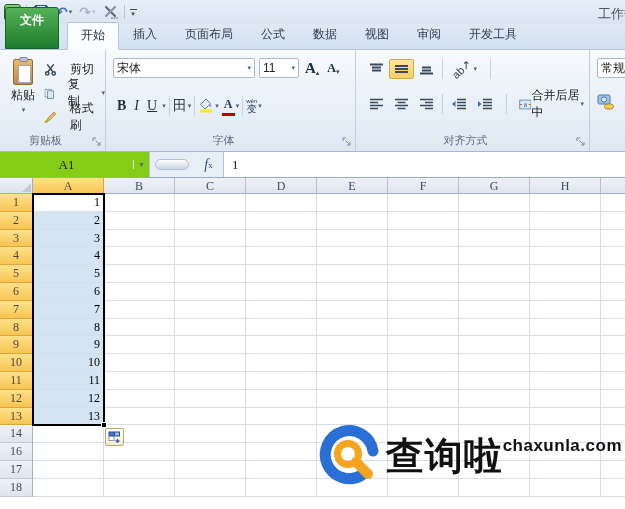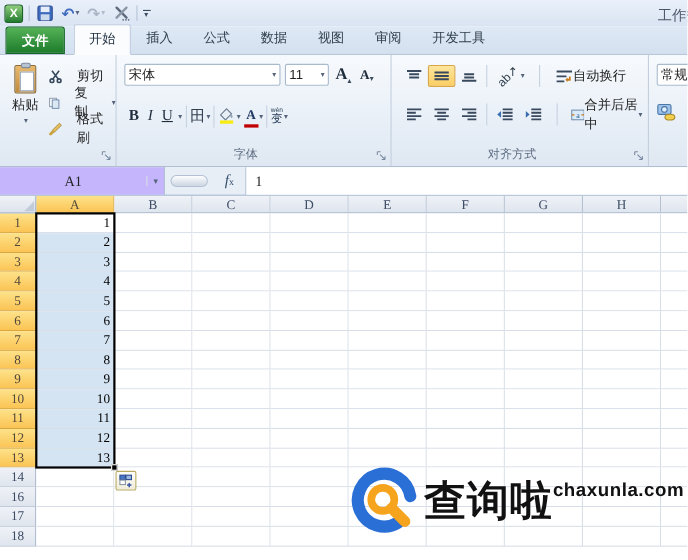--- a/index.html
+++ b/index.html
@@ -23,21 +23,21 @@
   .mini-arrow { font-size:7px; color:#55647a; margin-left:1px; }
   .mini-arrow.dis { color:#b2bccb; }
   .qat-more { display:flex; flex-direction:column; align-items:center; font-size:7px; color:#3c4a5e; line-height:4px; }
   .qat-more .bar { width:7px; height:1px; background:#3c4a5e; margin-bottom:2px; }
   .wb-title { position:absolute; left:598px; top:5px; white-space:nowrap; color:#4a5568; font-size:13px; }
   
   .tabrow { position:absolute; left:0; top:24px; right:0; height:26px;
     background:linear-gradient(#dee9f5,#d3e0ef); border-bottom:1px solid #b9c6da; }
   .tabs { display:flex; align-items:flex-end; height:100%; padding-left:5px; }
   .file-tab { background:linear-gradient(#55b257,#1d7c2b); border:1px solid #176527;
-    border-radius:3px 3px 0 0; color:#fff; font-weight:bold; padding:4px 14px 2px; margin-right:8px; }
+    border-radius:3px 3px 0 0; color:#fff; font-weight:bold; padding:4px 14px 19px; margin-right:8px; }
   .tab { padding:4px 13px 5px; color:#31404f; border:1px solid transparent; }
   .tab.active { background:#fafcfe; border:1px solid #b9c6da; border-bottom:1px solid #fafcfe;
     border-radius:2px 2px 0 0; margin-bottom:-1px; color:#1d2d3e;margin-top:10px; }
   
   .ribbon { position:absolute; left:0; top:50px; right:0; height:102px;
     background:linear-gradient(#f7fafd,#e8eff7 60%,#dfe8f2); border-bottom:1px solid #a7b8cd; display:flex; }
   .group { position:relative; height:100%; border-right:1px solid #c4cfde; flex:none; }
   .group-label { position:absolute; left:0; right:14px; bottom:3px; text-align:center;
     color:#5d6c81; font-size:11px; }
   .launcher { position:absolute; right:3px; bottom:4px; width:10px; height:10px; }
@@ -71,21 +71,21 @@
   .al-row1 { position:absolute; left:8px; top:7px; display:flex; align-items:center; height:24px; }
   .al-row2 { position:absolute; left:8px; top:42px; display:flex; align-items:center; height:24px; }
   .al-btn { padding:3px 4px; border:1px solid transparent; border-radius:2px; display:flex; align-items:center; }
   .al-btn.sel { background:linear-gradient(#fde69d,#fbce63); border-color:#d9a64a; }
   .g-num { flex:1; min-width:35px; }
   .num-combo { position:absolute; left:7px; top:8px; width:60px; }
   .coin-icon { position:absolute; left:7px; top:44px; }
   
   .fbar { position:absolute; left:0; top:152px; right:0; height:26px;
     background:#e7eef6; border-bottom:1px solid #96abc4; display:flex; align-items:stretch; }
-  .namebox { width:150px; background:#c4b5fd; border-right:1px solid #b3c1d4; display:flex; align-items:center; }
+  .namebox { width:150px; background:#84cc16; border-right:1px solid #b3c1d4; display:flex; align-items:center; }
   .namebox .val { flex:1; text-align:center; font-family:"Liberation Serif","DejaVu Serif",serif; font-size:13px; }
   .namebox .nb-arr { width:16px; font-size:8px; color:#55647a; text-align:center; border-left:1px solid #d7dfea; }
   .fsplit { width:44px; display:flex; align-items:center; justify-content:center; }
   .fsplit .pill { width:34px; height:11px; border-radius:6px; background:linear-gradient(#fdfefe,#ccd6e2); border:1px solid #b3c1d4; }
   .fx { width:30px; display:flex; align-items:center; justify-content:center;
     font-family:"Liberation Serif","DejaVu Serif",serif; font-size:14px; color:#34506e; border-right:1px solid #b3c1d4; }
   .finput { flex:1; background:#fff; display:flex; align-items:center; padding-left:8px;
     font-family:"Liberation Serif","DejaVu Serif",serif; font-size:13px; }
   
   .grid { position:absolute; left:0; top:178px; right:0; bottom:0; background:#fff; overflow:hidden;
@@ -158,20 +158,21 @@
       </div>
     </div>
     <div class="wb-title">工作簿</div>
   </div>
 
   <div class="tabrow">
     <div class="tabs" id="tabs-host">
       <div class="file-tab">文件</div>
     <div class="tab active">开始</div>
         <div class="tab">插入</div>
+        <div class="tab">页面布局</div>
         <div class="tab">公式</div>
         <div class="tab">数据</div>
         <div class="tab">视图</div>
         <div class="tab">审阅</div>
         <div class="tab">开发工具</div>
       </div>
   </div>
 
   <div class="ribbon">
 
@@ -200,20 +201,21 @@
         <span class="lbl">复制</span>
         <span class="mini-arrow">▾</span>
       </div>
       <div class="clip-mini" style="top:56px;">
         <svg width="13" height="13" viewBox="0 0 14 14">
           <path d="M11 1 L13 3 L6 10 L4 8 Z" fill="#e8c05a" stroke="#9a7b2d" stroke-width=".8"></path>
           <path d="M4 8 L6 10 L3 13 L1 13 L1 11 Z" fill="#caa23c"></path>
         </svg>
         <span class="lbl">格式刷</span>
       </div>
+      <div class="group-label">剪贴板</div>
       <svg class="launcher" viewBox="0 0 10 10">
         <path d="M1 1h3M1 1v3M3.5 3.5l4 4M8 8h-3M8 8v-3" stroke="#7a8aa0" fill="none"></path>
       </svg>
     </div>
 
     <div class="group g-font">
       <div class="font-row1">
         <div class="combo" style="width:142px;">
           <span class="val">宋体</span>
           <span class="arr">▾</span>
@@ -282,28 +284,20 @@
           <svg width="15" height="12" viewBox="0 0 15 12">
               <path d="M3 4.5h9M3 7.5h9M1 10.5h13" stroke="#3a4a5e" stroke-width="1.8"></path>
             </svg>
         </span>
         <span class="vsep"></span>
         <span class="al-btn">
           <span style="display:inline-block; transform:rotate(-45deg); font-size:11px; color:#32404f;">ab↗</span>
           <span class="mini-arrow">▾</span>
         </span>
         <span class="vsep" style="margin-left:8px;"></span>
-        <span class="al-btn" style="margin-left:6px;">
-          <svg width="16" height="13" viewBox="0 0 16 13">
-            <path d="M1 2h14M1 6.5h9M1 11h7" stroke="#3a4a5e" stroke-width="1.6"></path>
-            <path d="M13 6.5 v3 h-3" stroke="#c87a1e" stroke-width="1.6" fill="none"></path>
-            <path d="M9 9.5 l2 -2 l0 4 z" fill="#c87a1e"></path>
-          </svg>
-          <span class="lbl">自动换行</span>
-        </span>
       </div>
       <div class="al-row2">
         <span class="al-btn">
           <svg width="15" height="12" viewBox="0 0 15 12">
               <path d="M1 1.5h13M1 4.5h8M1 7.5h13M1 10.5h8" stroke="#3a4a5e" stroke-width="1.6"></path>
             </svg>
         </span>
         <span class="al-btn">
           <svg width="15" height="12" viewBox="0 0 15 12">
               <path d="M1 1.5h13M3.5 4.5h8M1 7.5h13M3.5 10.5h8" stroke="#3a4a5e" stroke-width="1.6"></path>

